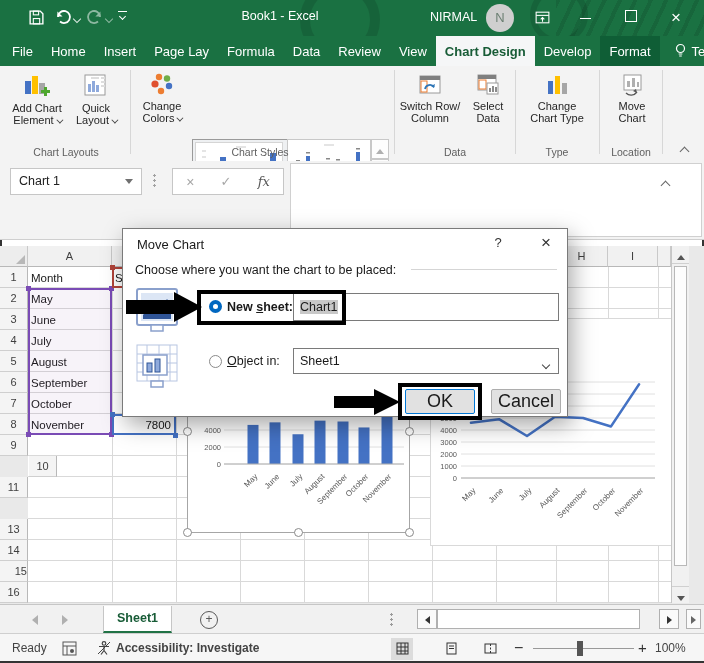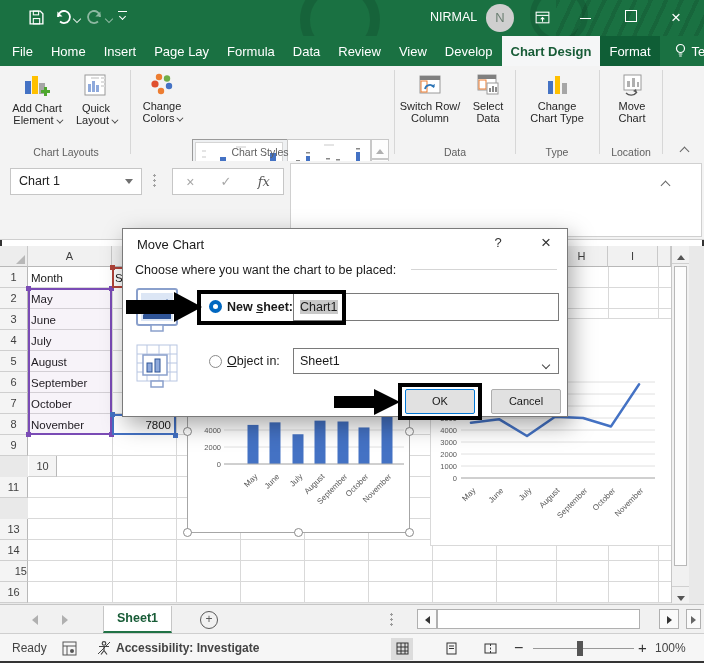--- a/index.html
+++ b/index.html
@@ -47,21 +47,21 @@
   
   .tabsrow{left:0;top:604px;width:704px;height:29px;background:#f1f1f1;border-top:1px solid #c6c6c6;box-sizing:border-box;}
   .sheettab{position:absolute;left:103px;top:1px;width:69px;height:27px;background:#fff;border-left:1px solid #c6c6c6;border-right:1px solid #c6c6c6;border-bottom:2.5px solid #217346;box-sizing:border-box;text-align:center;font-size:12.5px;font-weight:bold;color:#185C37;line-height:24px;}
   .statusbar{left:0;top:633px;width:704px;height:28px;background:#f6f6f6;border-top:1px solid #cfcfcf;box-sizing:border-box;font-size:12px;color:#444;}
   
   .dialog{left:122px;top:228px;width:446px;height:189px;background:#fff;border:1px solid #7a7a7a;box-sizing:border-box;box-shadow:4px 8px 22px rgba(0,0,0,.35);font-size:12.5px;color:#1a1a1a;z-index:50;}
   .radio{position:absolute;width:13px;height:13px;border-radius:50%;box-sizing:border-box;background:#fff;}
   .radio.on{border:4.5px solid #0067c0;}
   .radio.off{border:1px solid #8a8a8a;}
   .txtbox{position:absolute;background:#fff;border:1px solid #7a7a7a;box-sizing:border-box;font-size:12.5px;line-height:26px;}
-  .dlgbtn{position:absolute;width:70px;height:25px;background:#e1e1e1;border:1px solid #adadad;box-sizing:border-box;text-align:center;line-height:23px;font-size:11px;border-radius:2px;}
+  .dlgbtn{position:absolute;width:70px;height:25px;background:#e1e1e1;border:1px solid #adadad;box-sizing:border-box;text-align:center;line-height:23px;font-size:18px;border-radius:2px;}
   .ul{text-decoration:underline;}
   .annrect{position:absolute;border:4px solid #000;box-sizing:border-box;z-index:60;}
   .arrow-shaft{position:absolute;background:#000;z-index:61;}
   .arrow-head{position:absolute;width:0;height:0;border-style:solid;border-color:transparent;z-index:61;}
 </style>
 </head>
 <body>
 
 <div id="app">
 
@@ -88,20 +88,21 @@
       <svg width="18" height="18" viewBox="0 0 18 18">
           <path d="M14 9a6 6 0 1 0-2 4.5" fill="none" stroke="#fff" stroke-width="1.8"></path>
           <path d="M15 4v6h-6z" fill="#fff" transform="scale(.85) translate(2,0)"></path>
         </svg>
     </span>
     <span class="abs" style="left:106px;top:16px;width:5px;height:5px;border-right:1.3px solid rgba(255,255,255,.5);border-bottom:1.3px solid rgba(255,255,255,.5);transform:rotate(45deg);"></span>
     <span class="abs" style="left:118px;top:11px;">
       <span style="display:block;width:9px;height:0;border-top:1.6px solid #fff;"></span>
       <span style="display:block;width:4px;height:4px;border-right:1.3px solid #fff;border-bottom:1.3px solid #fff;transform:rotate(45deg);margin:2px 0 0 2px;"></span>
     </span>
+    <div class="abs" style="left:160px;top:9px;width:240px;text-align:center;font-size:12.5px;color:#fff;">Book1 - Excel</div>
     <div class="abs" style="left:430px;top:10px;font-size:12.5px;color:#fff;">NIRMAL</div>
     <div class="abs" style="left:486px;top:4px;width:28px;height:28px;border-radius:50%;background:#cfcfcf;color:#6b7f72;text-align:center;line-height:28px;font-size:13px;">N</div>
     <span class="abs" style="left:534px;top:9px;">
       <svg width="17" height="17" viewBox="0 0 16 16">
           <rect x="2" y="3" width="12" height="10" fill="none" stroke="#fff"></rect>
           <line x1="2" y1="6" x2="14" y2="6" stroke="#fff"></line>
           <path d="M8 12V8M6.3 9.7 8 8l1.7 1.7" fill="none" stroke="#fff"></path>
         </svg>
     </span>
     <div class="win-btn" style="left:575px;"><span style="display:inline-block;width:11px;border-top:1.4px solid #fff;vertical-align:middle;"></span></div>
@@ -118,22 +119,22 @@
     <span class="rtab">Page Lay</span>
       <span class="tabsep"></span>
     <span class="rtab">Formula</span>
       <span class="tabsep"></span>
     <span class="rtab">Data</span>
       <span class="tabsep"></span>
     <span class="rtab">Review</span>
       <span class="tabsep"></span>
     <span class="rtab">View</span>
       <span class="tabsep"></span>
+    <span class="rtab active">Chart Design</span>
     <span class="rtab">Develop</span>
-    <span class="rtab active">Chart Design</span>
     <span class="rtab darker">Format</span>
     <span class="rtab" style="padding-left:14px;">
       <svg width="13" height="16" viewBox="0 0 12 16" style="margin-right:5px;">
           <circle cx="6" cy="5.5" r="4" fill="none" stroke="#fff" stroke-width="1.2"></circle>
           <line x1="4.2" y1="11" x2="7.8" y2="11" stroke="#fff"></line>
           <line x1="4.7" y1="13" x2="7.3" y2="13" stroke="#fff"></line>
         </svg>
       <span>Tell me</span>
     </span>
 

